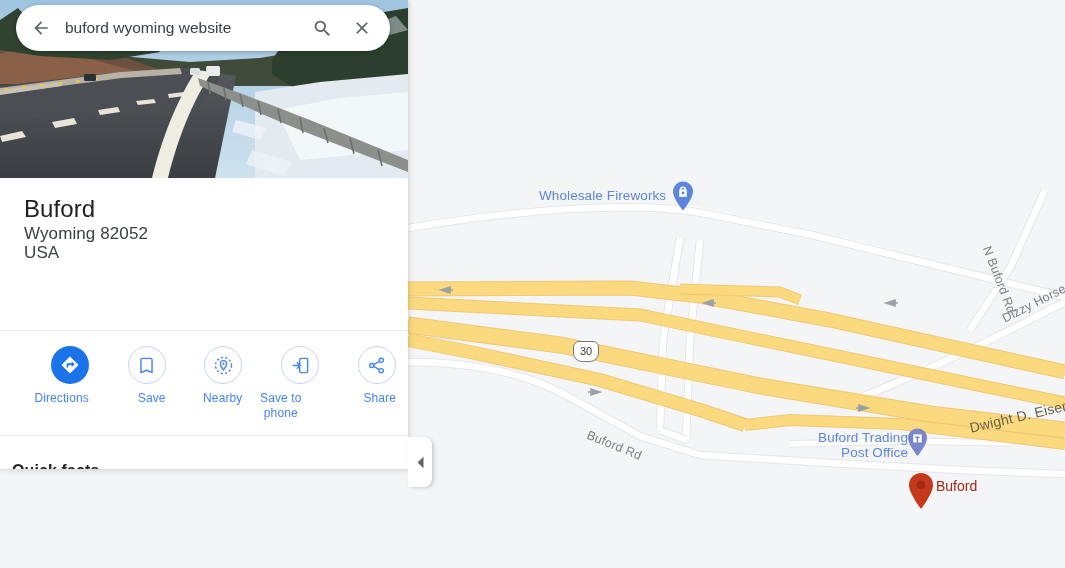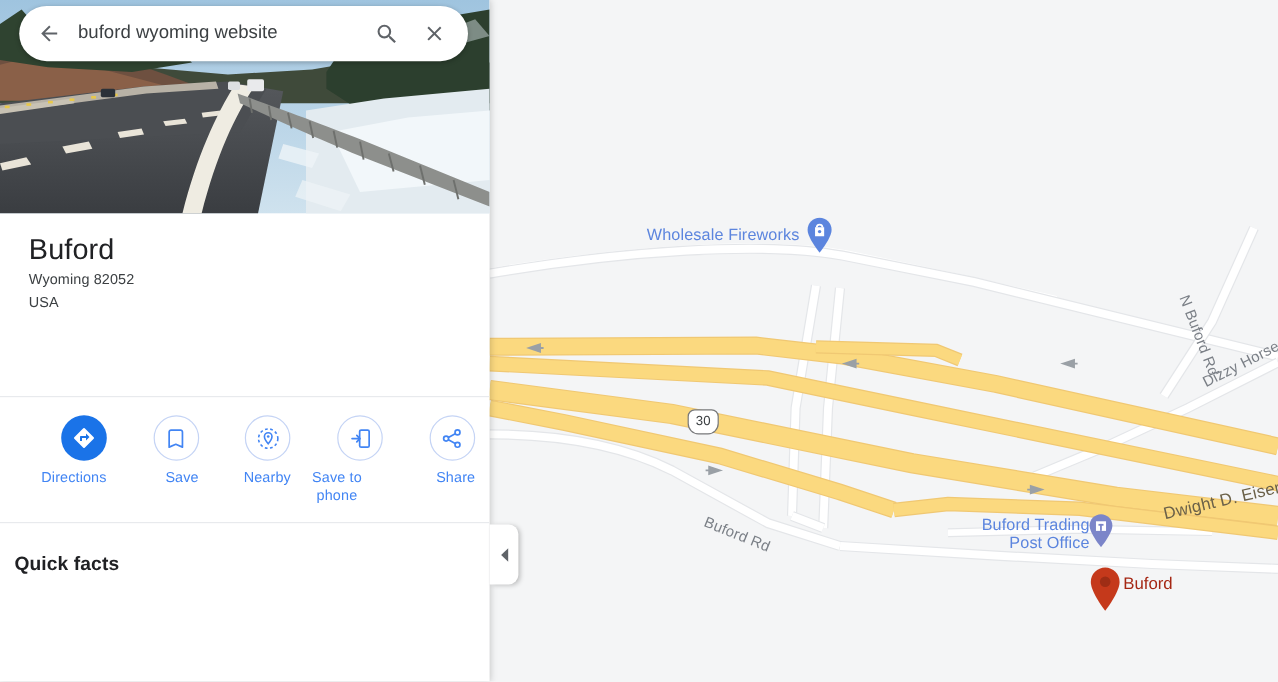--- a/index.html
+++ b/index.html
@@ -65,21 +65,21 @@
     font-size: 11px;
     color: #3c4043;
     text-align: center;
     line-height: 19px;
     font-family: "Liberation Sans", sans-serif;
   }
 
   
   #panel {
     position: absolute; left: 0; top: 0;
-    width: 408px; height: 568px;
+    width: 408px; height: 469px;
     background: #fff;
     overflow: hidden;
     box-shadow: 0 0 6px rgba(0,0,0,.22);
   }
 
   
   #hero {
     position: absolute; left: 0; top: 0;
     width: 408px; height: 178px;
     overflow: hidden;
@@ -124,21 +124,21 @@
     padding: 16px 24px 14px 24px;
   }
   #place-title {
     font-size: 24px;
     font-weight: 400;
     color: #202124;
     line-height: 30px;
     letter-spacing: .1px;
   }
   #place-sub1, #place-sub2 {
-    font-size: 12px;
+    font-size: 17px;
     color: #3c4043;
     line-height: 19px;
     letter-spacing: .1px;
   }
   #weather {
     position: absolute;
     right: 22px; top: 12px;
     text-align: right;
   }
   #weather-icon {

